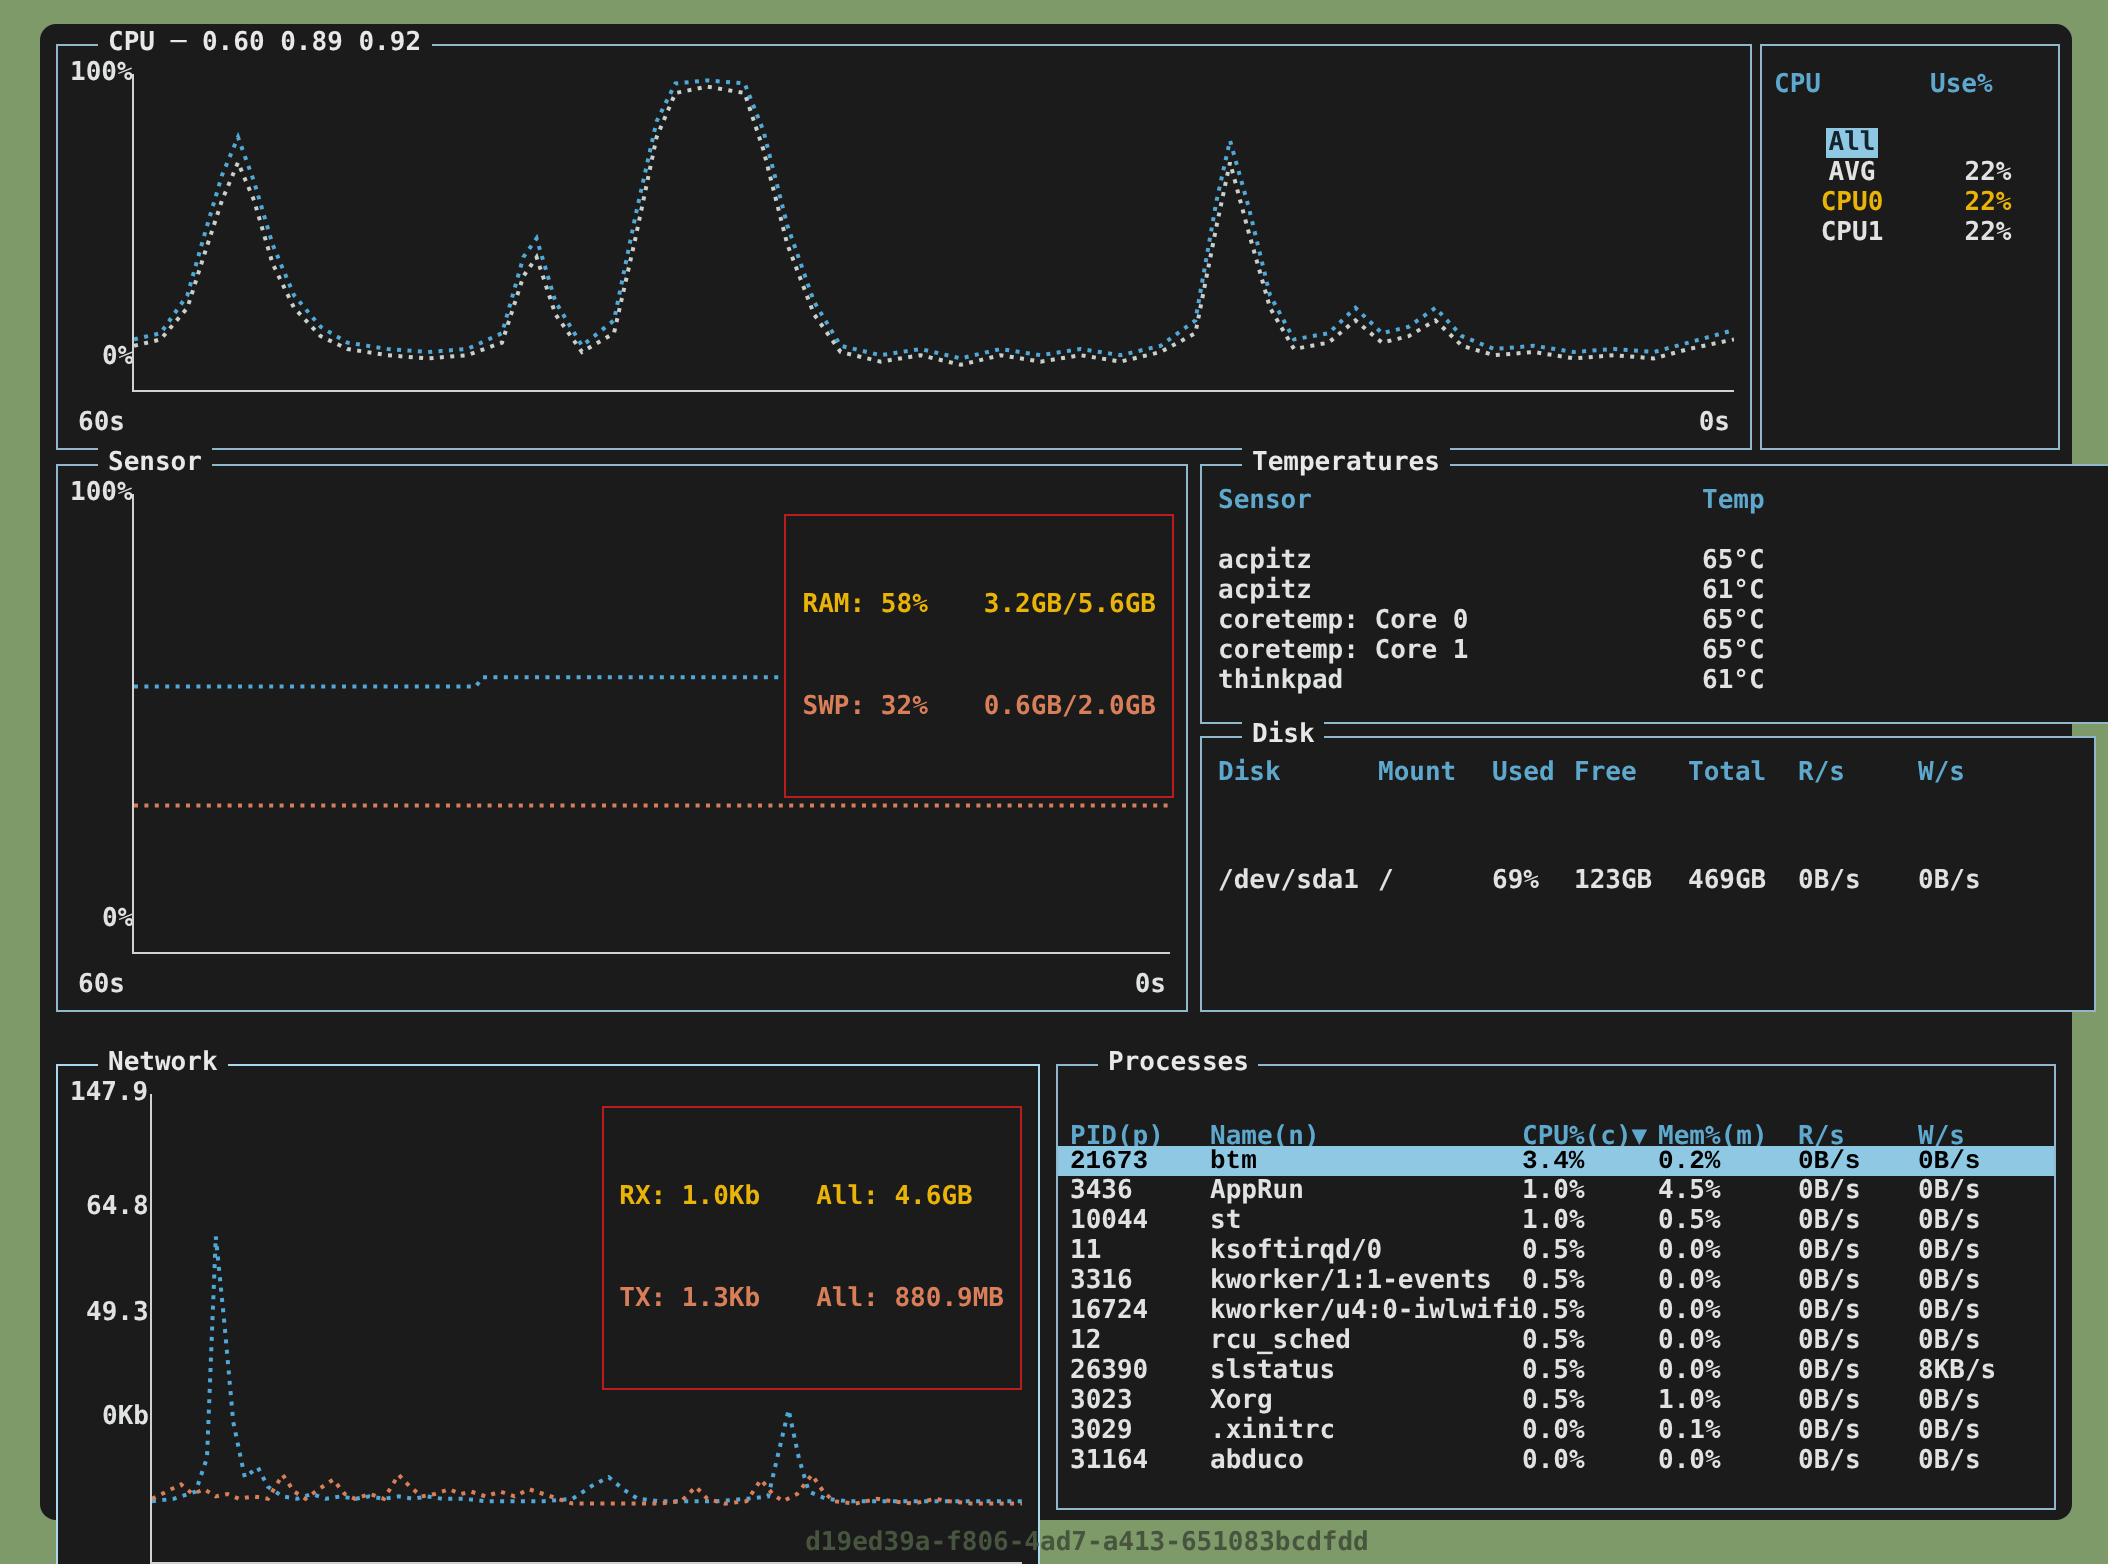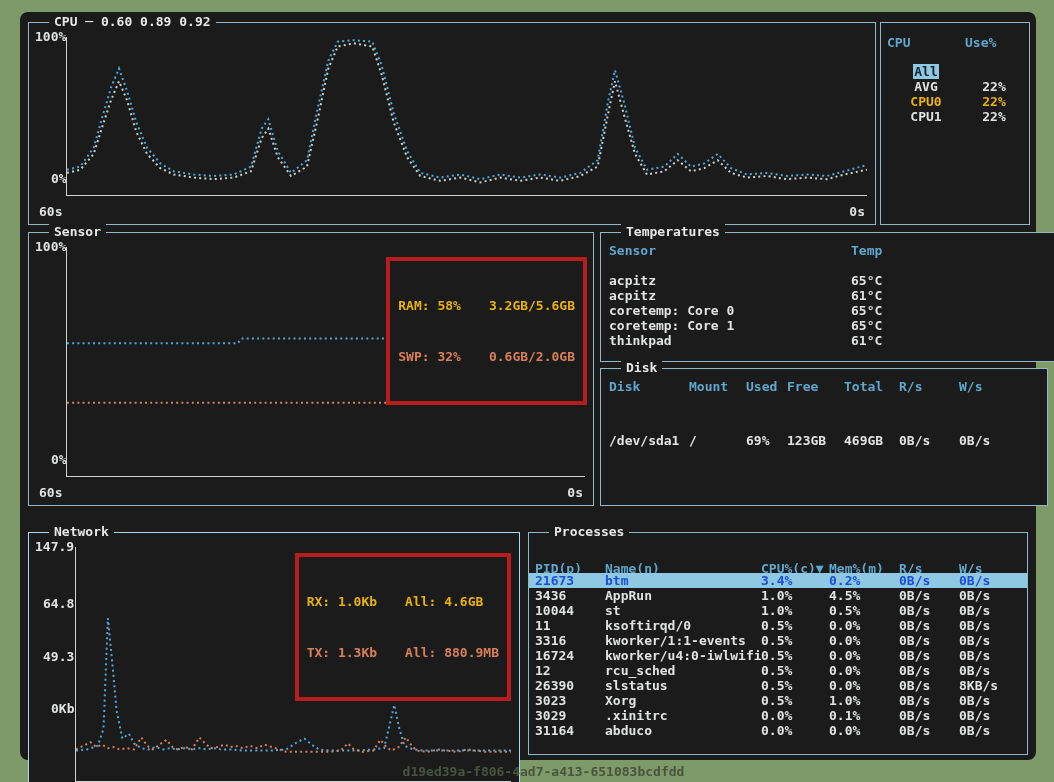--- a/index.html
+++ b/index.html
@@ -23,38 +23,38 @@
     padding:0 5px; color:#e8e8e8; white-space:nowrap;
   }
   .chart-area {
     position:absolute; border-left:1px solid #d2d2d2; border-bottom:1px solid #d2d2d2;
   }
   .chart-area svg { width:100%; height:100%; display:block; }
   .ylab { position:absolute; color:#e0e3e2; }
   .xlab-l { position:absolute; left:10px; bottom:5px; }
   .xlab-r { position:absolute; right:10px; bottom:5px; }
   .legend-box {
-    position:absolute; border:4px solid #b91c1c; background:#1b1b1b;
+    position:absolute; border:1px solid #b91c1c; background:#1b1b1b;
     padding:2px 8px; line-height:17px; white-space:pre;
   }
   .cyan   { color:#eab308; }
   .orange { color:#d87f5a; }
   .white  { color:#e0e3e2; }
   .lg-gap { display:inline-block; width:28px; }
 
   
   .thead { position:absolute; left:0; right:0; color:#5fa8cd; }
   .trows { position:absolute; left:0; right:0; }
   .trow  { height:15px; line-height:15px; overflow:hidden; white-space:nowrap; }
   .grid  { display:grid; }
   .temps-grid { grid-template-columns:242px 1fr; padding:0 8px; }
   .disk-grid  { grid-template-columns:80px 57px 41px 57px 55px 60px 1fr; padding:0 8px; }
   .proc-grid  { grid-template-columns:70px 156px 68px 70px 60px 1fr; padding:0 6px; }
   .cpul-grid  { grid-template-columns:78px 1fr; padding:0 6px; }
-  .trow.selected { background:#8ec8e2; color:#1d4ed8; }
+  .trow.selected { background:#8ec8e2; color:#000000;font-family:Liberation Mono, monospace; }
   .cell { overflow:hidden; }
   .all-chip { background:#8ec8e2; color:#14242c; padding:0 1px; }
 
   .status-text {
     position:absolute; left:0; right:0; bottom:3px; text-align:center;
     color:#47553f; font-weight:bold;padding-left:33px;
   }
 </style>
 </head>
 <body>

